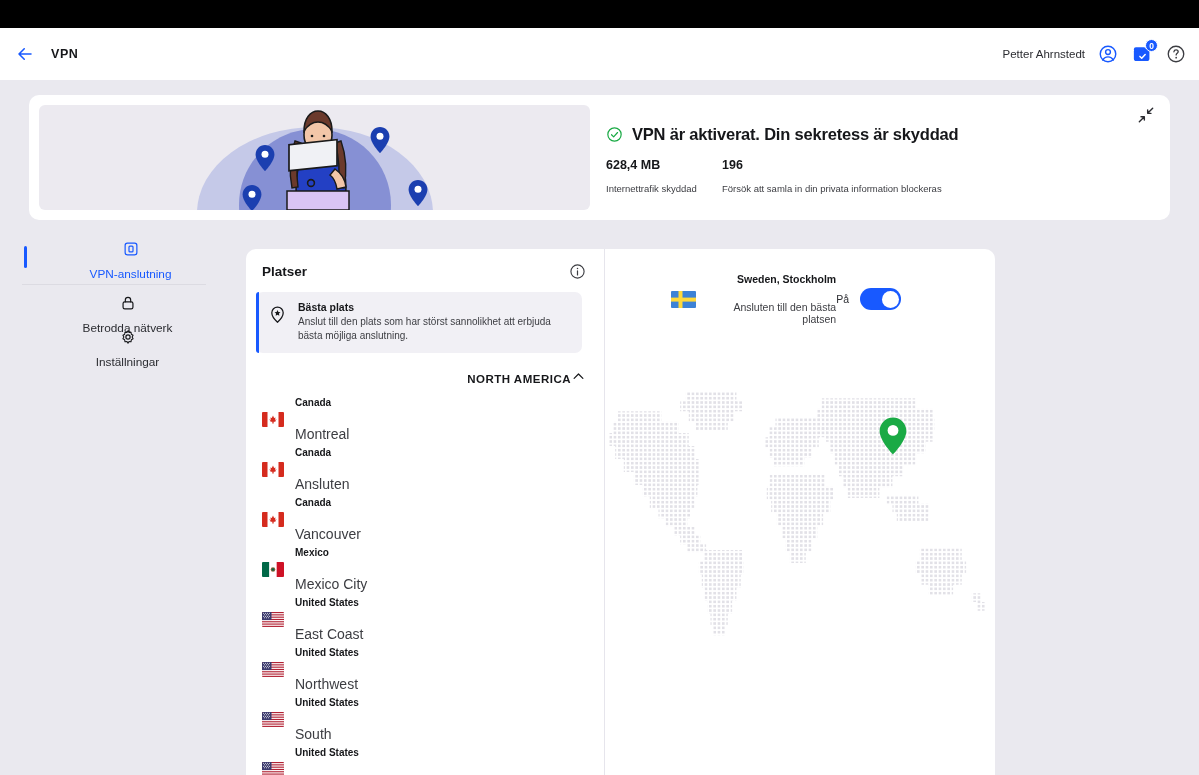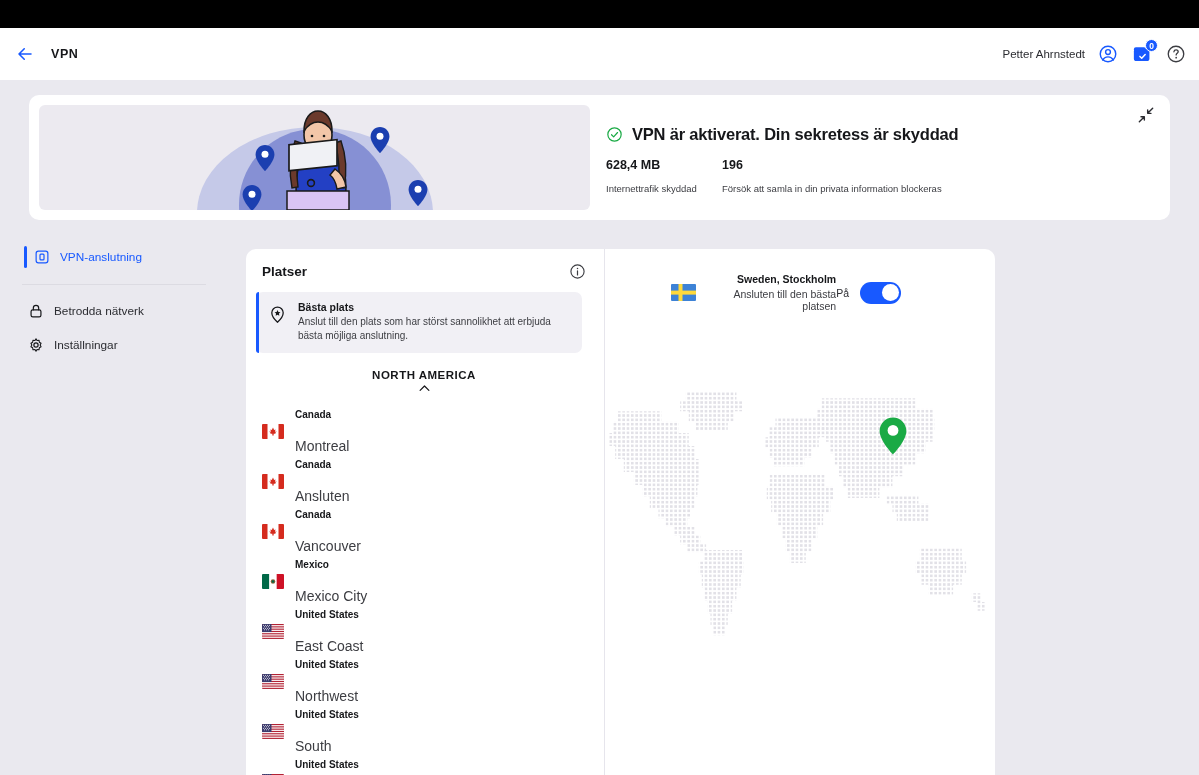--- a/index.html
+++ b/index.html
@@ -49,21 +49,21 @@
   .stats { display:flex; margin-top:14px; }
   .stat-col-1 { width:116px; }
   .stat-val { font-size:12.5px; font-weight:bold; color:#16171a; }
   .stat-lbl { font-size:9.5px; color:#3c3d42; margin-top:11px; }
   .collapse-btn { position:absolute; right:12px; top:10px; width:22px; height:22px; cursor:pointer; }
 
   
   .sidebar { position:absolute; left:0; top:240px; width:228px; }
   .nav-item {
     position:relative; display:flex; align-items:center; gap:10px;
-    height:34px; padding-left:27px; cursor:pointer; font-size:11.8px; color:#2b2c31;
+    height:34px; padding-left:27px; cursor:pointer; font-size:11.8px; color:#2b2c31;flex-direction:column;
   }
   .nav-item.active { color:#1859ff; font-weight:normal; }
   .nav-item.active::before {
     content:""; position:absolute; left:24px; top:6px; width:2.5px; height:22px;
     background:#1859ff; border-radius:2px;
   }
   .nav-item.active { padding-left:33px; }
   .nav-sep { height:1px; background:#dcdbe2; margin:10px 22px 9px 22px; }
   .nav-ico { width:17px; height:17px; display:flex; align-items:center; justify-content:center; flex:0 0 17px; }
 
@@ -90,38 +90,38 @@
   .best::before {
     content:""; position:absolute; left:0; top:0; bottom:0; width:3px;
     background:#1859ff; border-radius:3px 0 0 3px;
   }
   .best-ico { width:19px; height:19px; flex:0 0 19px; margin-top:4px; }
   .best-title { font-size:10.5px; font-weight:bold; color:#16171a; }
   .best-desc { font-size:10px; color:#3c3d42; line-height:1.42; margin-top:2px; }
 
   .group-head {
     display:flex; align-items:center; justify-content:flex-end;
-    padding:16px 18px 0 16px; cursor:pointer;flex-direction:column;
+    padding:16px 18px 0 16px; cursor:pointer;
   }
   .group-name { font-size:11.5px; font-weight:bold; color:#16171a; letter-spacing:0.5px; }
 
   .loc-list { margin-top:6px; }
   .loc-row {
     display:flex; align-items:center; gap:11px; padding:8px 16px 8px 16px;
     height:50px; cursor:pointer;
   }
   .flag { width:22px; height:15px; flex:0 0 22px; border-radius:1px; overflow:hidden; position:relative; }
   .loc-country { font-size:10px; font-weight:bold; color:#16171a; }
   .loc-city { font-size:14px; color:#3c3d42; margin-top:18px; }
 
   
   .conn-row { display:flex; align-items:center; padding:24px 30px 0 66px; }
   .conn-flag { width:25px; height:17px; margin-right:12px; flex:0 0 25px; border-radius:1px; overflow:hidden; position:relative; }
   .conn-name { font-size:10.5px; font-weight:bold; color:#16171a; }
-  .conn-sub { font-size:10.5px; color:#3c3d42; margin-top:3px; }
+  .conn-sub { font-size:10.5px; color:#3c3d42; margin-top:16px; }
   .toggle-area { margin-left:auto; display:flex; align-items:center; gap:11px; padding-right:64px; }
   .toggle-lbl { font-size:10.5px; color:#2b2c31; }
   .toggle {
     width:41px; height:22px; border-radius:11px; background:#1859ff;
     position:relative; cursor:pointer;
   }
   .toggle .knob {
     position:absolute; right:2.5px; top:2.5px; width:17px; height:17px;
     border-radius:50%; background:#ffffff;
   }

